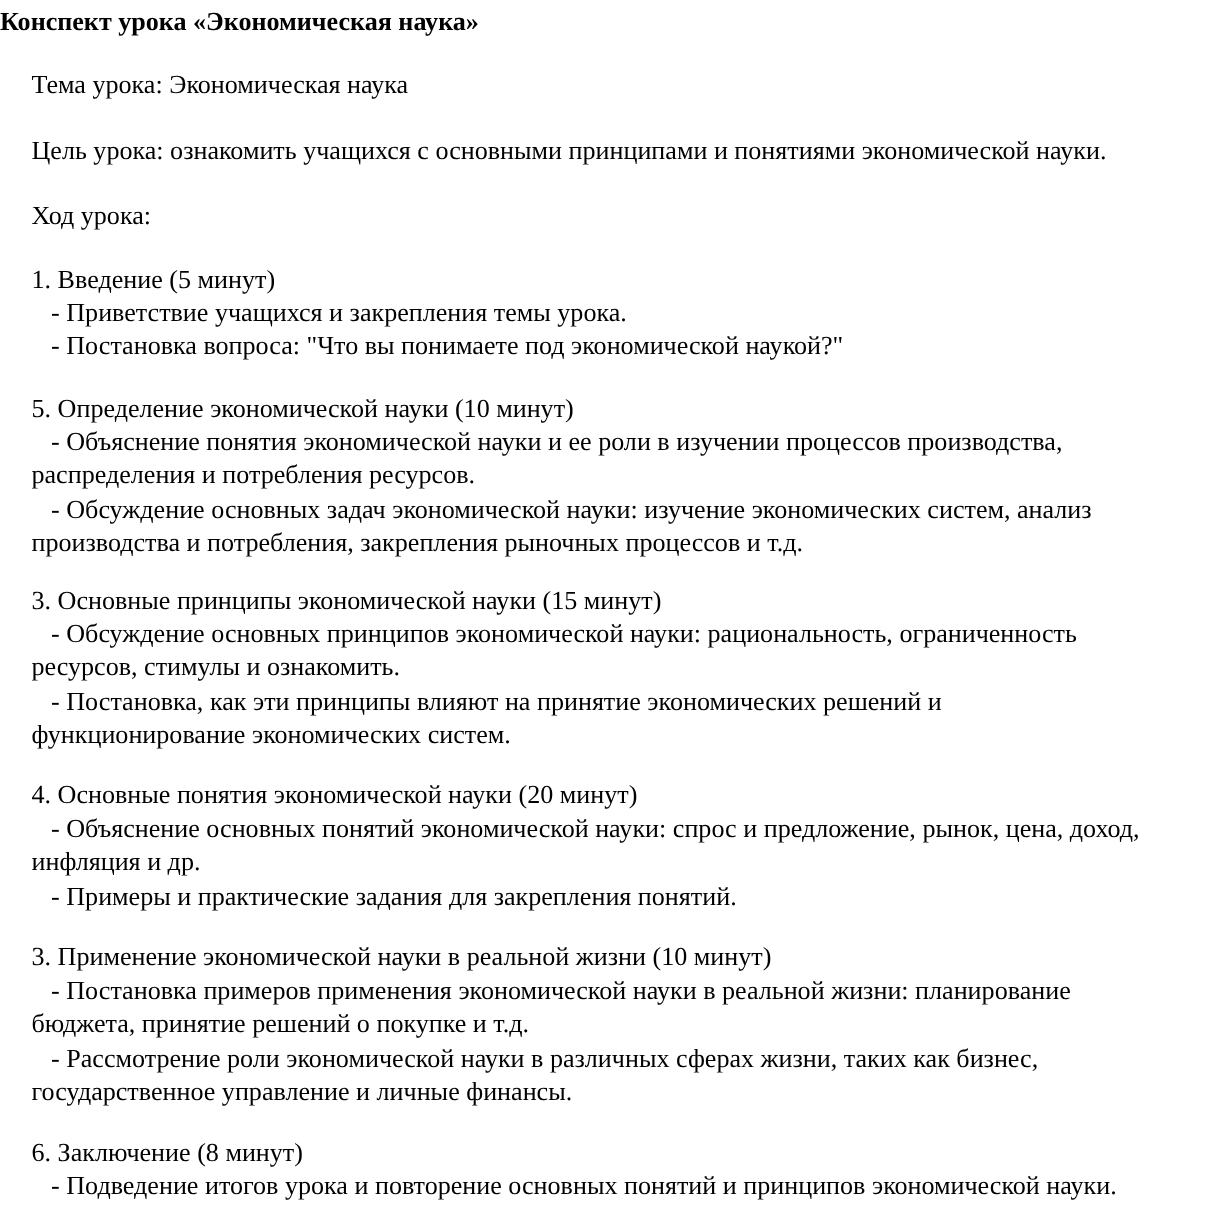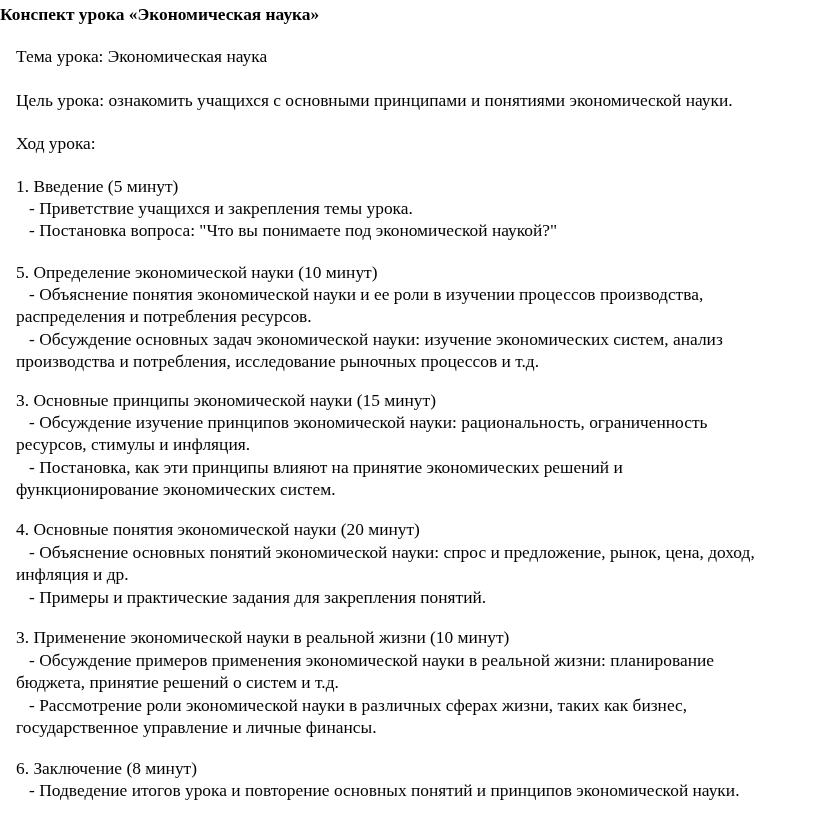--- a/index.html
+++ b/index.html
@@ -2,22 +2,22 @@
 <html><head>
   <meta charset="utf-8">
   <style>
     html, body { margin: 0; padding: 0; background: #ffffff; }
     body {
       width: 816px; height: 814px; overflow: hidden; position: relative;
       font-family: "Liberation Serif", "DejaVu Serif", serif;
       color: #000000;
     }
     .line {
-      position: absolute; left: 16px; white-space: nowrap;
-      font-size: 17.4px; line-height: 22px;
+      position: absolute; left: 1px; white-space: nowrap;
+      font-size: 17.4px; line-height: 22px; padding-left: 20px;
     }
     .title {
       position: absolute; left: 0; width: 816px; text-align: left;
       font-weight: bold; font-size: 17.4px; line-height: 22px;
     }
   </style>
 </head>
 <body>
 
 <div>
@@ -31,42 +31,42 @@
     <div class="line" style="top:175px">1. Введение (5 минут)</div>
     <div class="line" style="top:197px">   - Приветствие учащихся и закрепления темы урока.</div>
     <div class="line" style="top:219px">   - Постановка вопроса: "Что вы понимаете под экономической наукой?"</div>
   </div>
 
   <div>
     <div class="line" style="top:261px">5. Определение экономической науки (10 минут)</div>
     <div class="line" style="top:283px">   - Объяснение понятия экономической науки и ее роли в изучении процессов производства,</div>
     <div class="line" style="top:305px">распределения и потребления ресурсов.</div>
     <div class="line" style="top:328px">   - Обсуждение основных задач экономической науки: изучение экономических систем, анализ</div>
-    <div class="line" style="top:350px">производства и потребления, исследование рыночных процессов и т.д.</div>
+    <div class="line" style="top:350px">производства и потребления, закрепления рыночных процессов и т.д.</div>
   </div>
 
   <div>
     <div class="line" style="top:389px">3. Основные принципы экономической науки (15 минут)</div>
-    <div class="line" style="top:411px">   - Обсуждение изучение принципов экономической науки: рациональность, ограниченность</div>
-    <div class="line" style="top:433px">ресурсов, стимулы и инфляция.</div>
+    <div class="line" style="top:411px">   - Обсуждение основных принципов экономической науки: рациональность, ограниченность</div>
+    <div class="line" style="top:433px">ресурсов, стимулы и ознакомить.</div>
     <div class="line" style="top:456px">   - Постановка, как эти принципы влияют на принятие экономических решений и</div>
     <div class="line" style="top:478px">функционирование экономических систем.</div>
   </div>
 
   <div>
     <div class="line" style="top:518px">4. Основные понятия экономической науки (20 минут)</div>
     <div class="line" style="top:541px">   - Объяснение основных понятий экономической науки: спрос и предложение, рынок, цена, доход,</div>
     <div class="line" style="top:563px">инфляция и др.</div>
     <div class="line" style="top:586px">   - Примеры и практические задания для закрепления понятий.</div>
   </div>
 
   <div>
     <div class="line" style="top:626px">3. Применение экономической науки в реальной жизни (10 минут)</div>
-    <div class="line" style="top:649px">   - Обсуждение примеров применения экономической науки в реальной жизни: планирование</div>
-    <div class="line" style="top:671px">бюджета, принятие решений о систем и т.д.</div>
+    <div class="line" style="top:649px">   - Постановка примеров применения экономической науки в реальной жизни: планирование</div>
+    <div class="line" style="top:671px">бюджета, принятие решений о покупке и т.д.</div>
     <div class="line" style="top:694px">   - Рассмотрение роли экономической науки в различных сферах жизни, таких как бизнес,</div>
     <div class="line" style="top:716px">государственное управление и личные финансы.</div>
   </div>
 
   <div>
     <div class="line" style="top:757px">6. Заключение (8 минут)</div>
     <div class="line" style="top:779px">   - Подведение итогов урока и повторение основных понятий и принципов экономической науки.</div>
   </div>
 </div>
 

